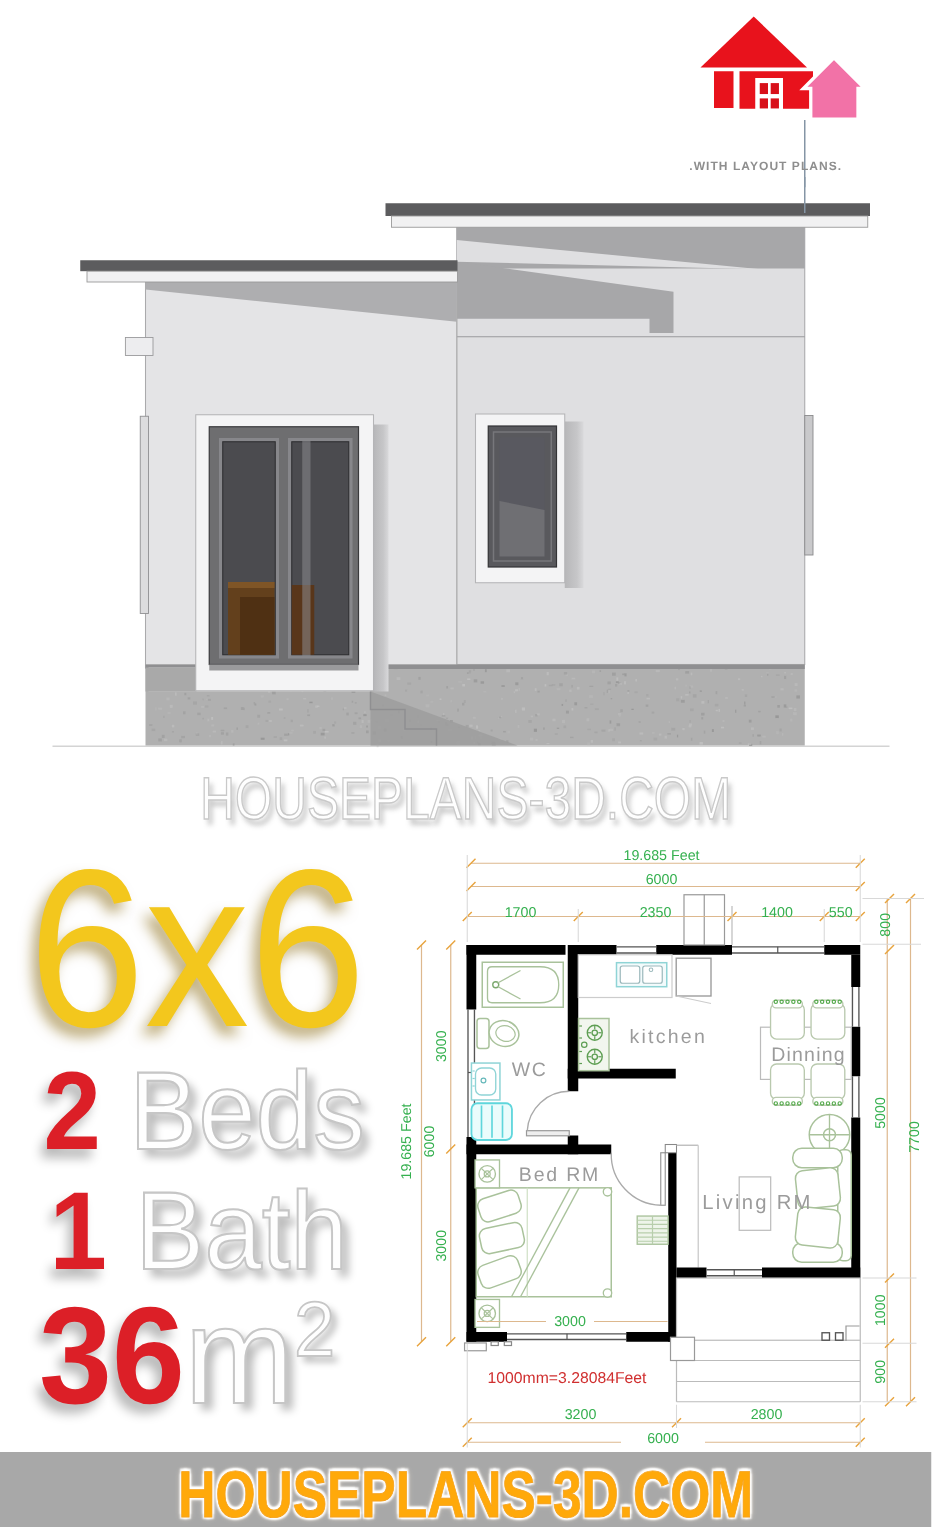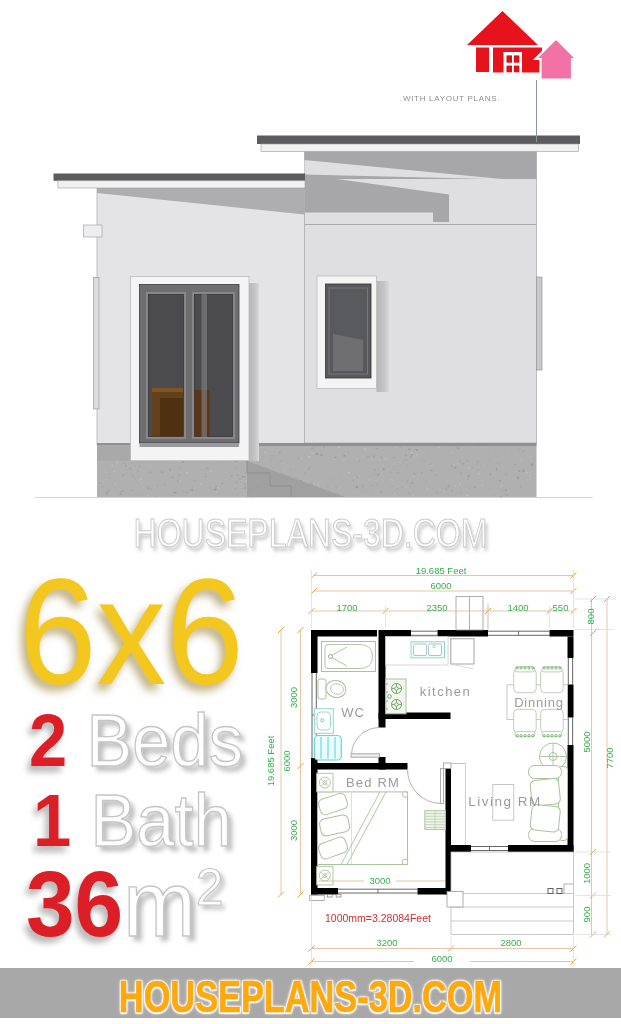--- a/index.html
+++ b/index.html
@@ -37,21 +37,21 @@
     <g>
         <polygon points="556,38.5 535.5,59 540.5,59 540.5,79.5 572,79.5 572,59 576.5,59" fill="#f272a7" stroke="#ffffff" stroke-width="2.2"></polygon>
       </g>
 
     <g>
         <line x1="536.5" y1="80" x2="536.5" y2="125" stroke="#8595a5" stroke-width="1"></line>
       </g>
   </svg>
 
 
-  <div class="abs" style="left:0;top:94px;width:221px;font-weight:normal;font-size:8px;color:#8e8e8e;letter-spacing:0.7px;">.WITH LAYOUT PLANS.</div>
+  <div class="abs" style="left:0;top:106px;width:221px;text-align:center;font-weight:bold;font-size:8px;color:#8e8e8e;letter-spacing:0.7px;">.WITH LAYOUT PLANS.</div>
 </div>
 
 <svg class="abs" style="left:0;top:118px;" width="621" height="392" viewBox="0 118 621 392">
 
   <g>
       <line x1="35" y1="497.5" x2="593" y2="497.5" stroke="#d4d4d4" stroke-width="1"></line>
     </g>
 
   <g>
       <rect x="304.5" y="151.5" width="232" height="291.5" fill="#dfdfe1" stroke="#a8a8aa" stroke-width="0.7"></rect>

